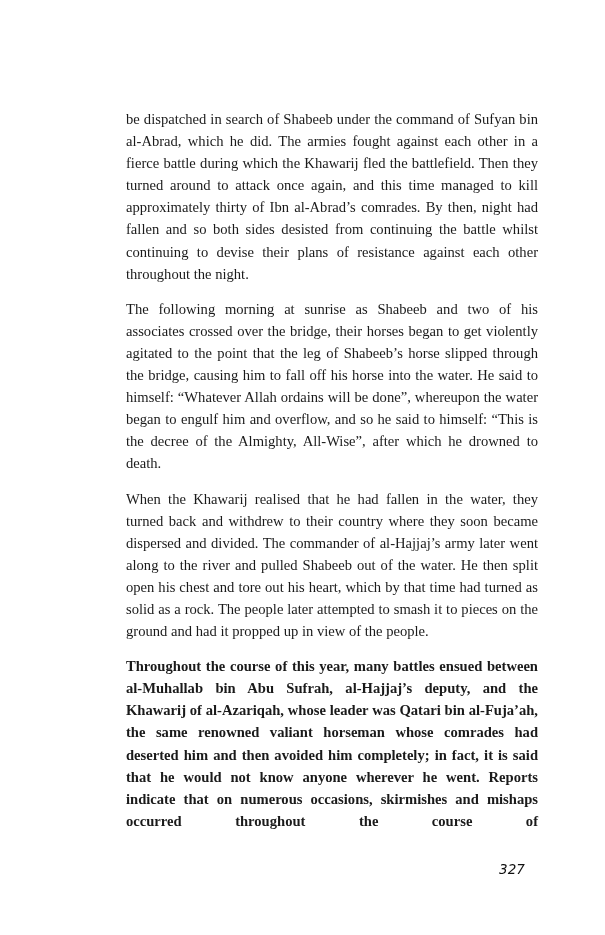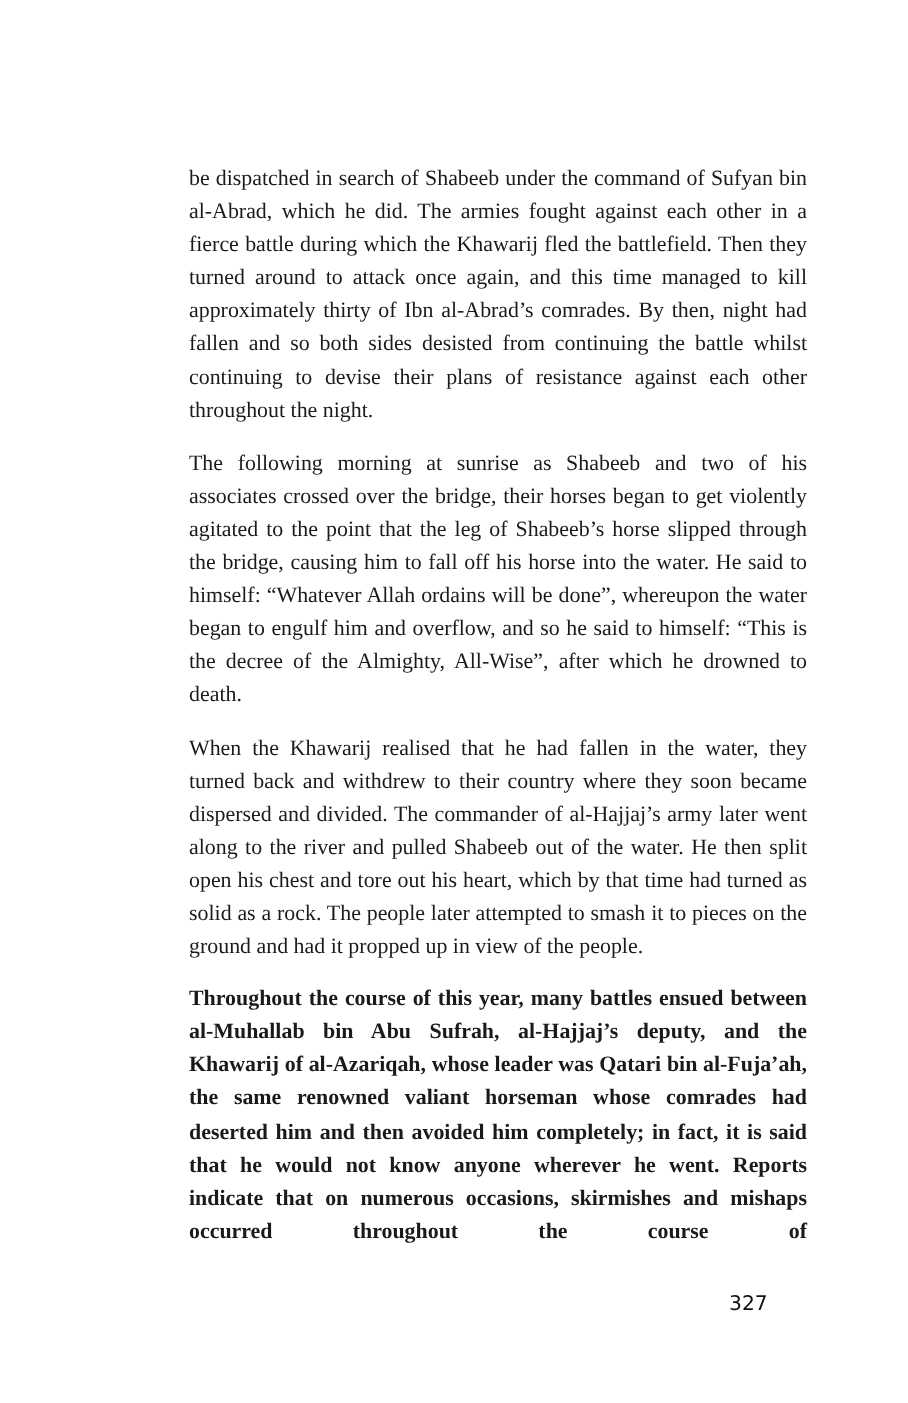--- a/index.html
+++ b/index.html
@@ -19,24 +19,25 @@
       margin: 0 0 13px 0;
       text-align: justify;
       text-align-last: auto;
     }
     .para.last { text-align-last: justify; font-weight: bold; }
     .page-number {
       position: absolute;
       left: 470px;
       top: 861px;
       width: 52px;
-      text-align: left;
+      text-align: center;
       font-family: "DejaVu Sans", "Liberation Sans", sans-serif;
       font-size: 13.5px;
       color: #111;
+      font-style: italic;
     }
   </style>
 </head>
 <body>
 
 <div class="page">
   <div class="body-text">
     <p class="para">be dispatched in search of Shabeeb under the command of Sufyan bin al-Abrad, which he did. The armies fought against each other in a fierce battle during which the Khawarij fled the battlefield. Then they turned around to attack once again, and this time managed to kill approximately thirty of Ibn al-Abrad’s comrades. By then, night had fallen and so both sides desisted from continuing the battle whilst continuing to devise their plans of resistance against each other throughout the night.</p>
     <p class="para">The following morning at sunrise as Shabeeb and two of his associates crossed over the bridge, their horses began to get violently agitated to the point that the leg of Shabeeb’s horse slipped through the bridge, causing him to fall off his horse into the water. He said to himself: “Whatever Allah ordains will be done”, whereupon the water began to engulf him and overflow, and so he said to himself: “This is the decree of the Almighty, All-Wise”, after which he drowned to death.</p>
     <p class="para">When the Khawarij realised that he had fallen in the water, they turned back and withdrew to their country where they soon became dispersed and divided. The commander of al-Hajjaj’s army later went along to the river and pulled Shabeeb out of the water. He then split open his chest and tore out his heart, which by that time had turned as solid as a rock. The people later attempted to smash it to pieces on the ground and had it propped up in view of the people.</p>

